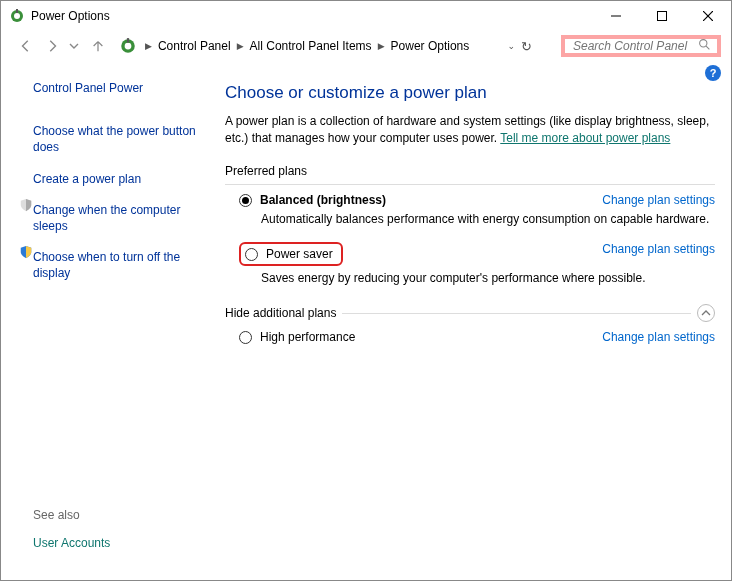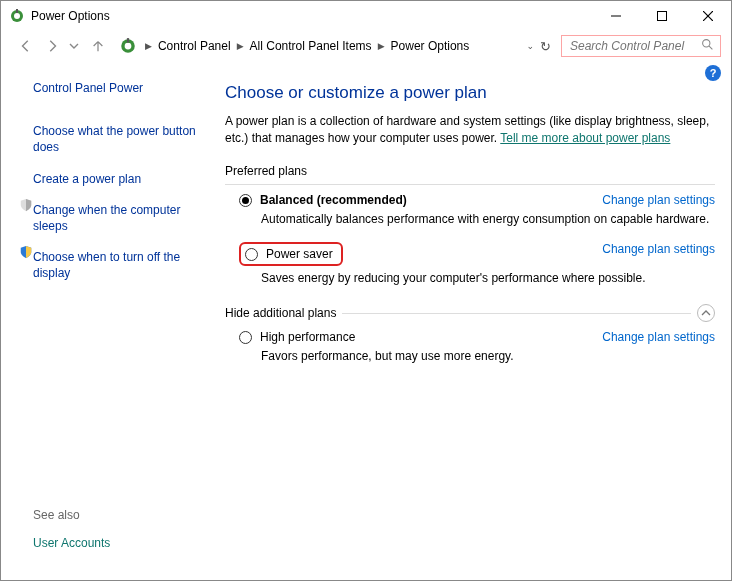--- a/index.html
+++ b/index.html
@@ -45,24 +45,25 @@
   }
   .nav-arrow svg { width: 14px; height: 14px; }
   .nav-dd { width:14px; color:#777; display:flex; align-items:center; justify-content:center;}
   .addr-icon { width: 18px; height: 18px; margin-left: 6px; margin-right:4px;}
   .bc-sep { color:#555; font-size:9px; padding:0 4px;}
   .bc-item { color:#000; font-size:12px; padding:0 2px;}
   .addr { display:flex; align-items:center; flex:1; }
   .addr-end { margin-left:auto; display:flex; align-items:center; gap:6px; padding-right:6px;}
   .search-box {
     width: 160px; height: 22px;
-    border: 1px solid #fca5a5;
+    border: 4px solid #fca5a5;
     display: flex; align-items: center;
     padding: 0 6px;
     color: #888;
+    margin-left: 19px;
   }
   .search-box input {
     border: none; outline: none; font-size: 12px;
     width: 100%; color:#555; background:transparent;
     font-style: italic;
   }
   .search-box .mag { color:#888; }
   .refresh { color:#555; font-size:13px;}
   .dd-v { color:#555; font-size:9px;}
   .content {
@@ -279,21 +280,21 @@
     <div class="desc">
       <span>A power plan is a collection of hardware and system settings (like display brightness, sleep, etc.) that manages how your computer uses power. </span><span class="text-link">Tell me more about power plans</span>
     </div>
 
     <div class="section-label">Preferred plans</div>
     <div class="sep-line"></div>
 
     <div class="plan">
       <div class="plan-left">
         <span class="radio checked"></span>
-        <span class="plan-name bold">Balanced (recommended)</span>
+        <span class="plan-name bold">Balanced (brightness)</span>
       </div>
       <span class="change-link">Change plan settings</span>
     </div>
     <div class="plan-desc">Automatically balances performance with energy consumption on capable hardware.</div>
 
     <div class="plan" style="margin-top:14px;">
       <div class="plan-left">
         <span class="highlight-box">
           <span class="radio"></span>
           <span class="plan-name">Power saver</span>
@@ -313,16 +314,15 @@
       </div>
     </div>
 
     <div class="plan">
       <div class="plan-left">
         <span class="radio"></span>
         <span class="plan-name">High performance</span>
       </div>
       <span class="change-link">Change plan settings</span>
     </div>
-    <div class="plan-desc">Favors performance, but may use more energy.</div>
 
   </div>
 </div>
 
 </body></html>

